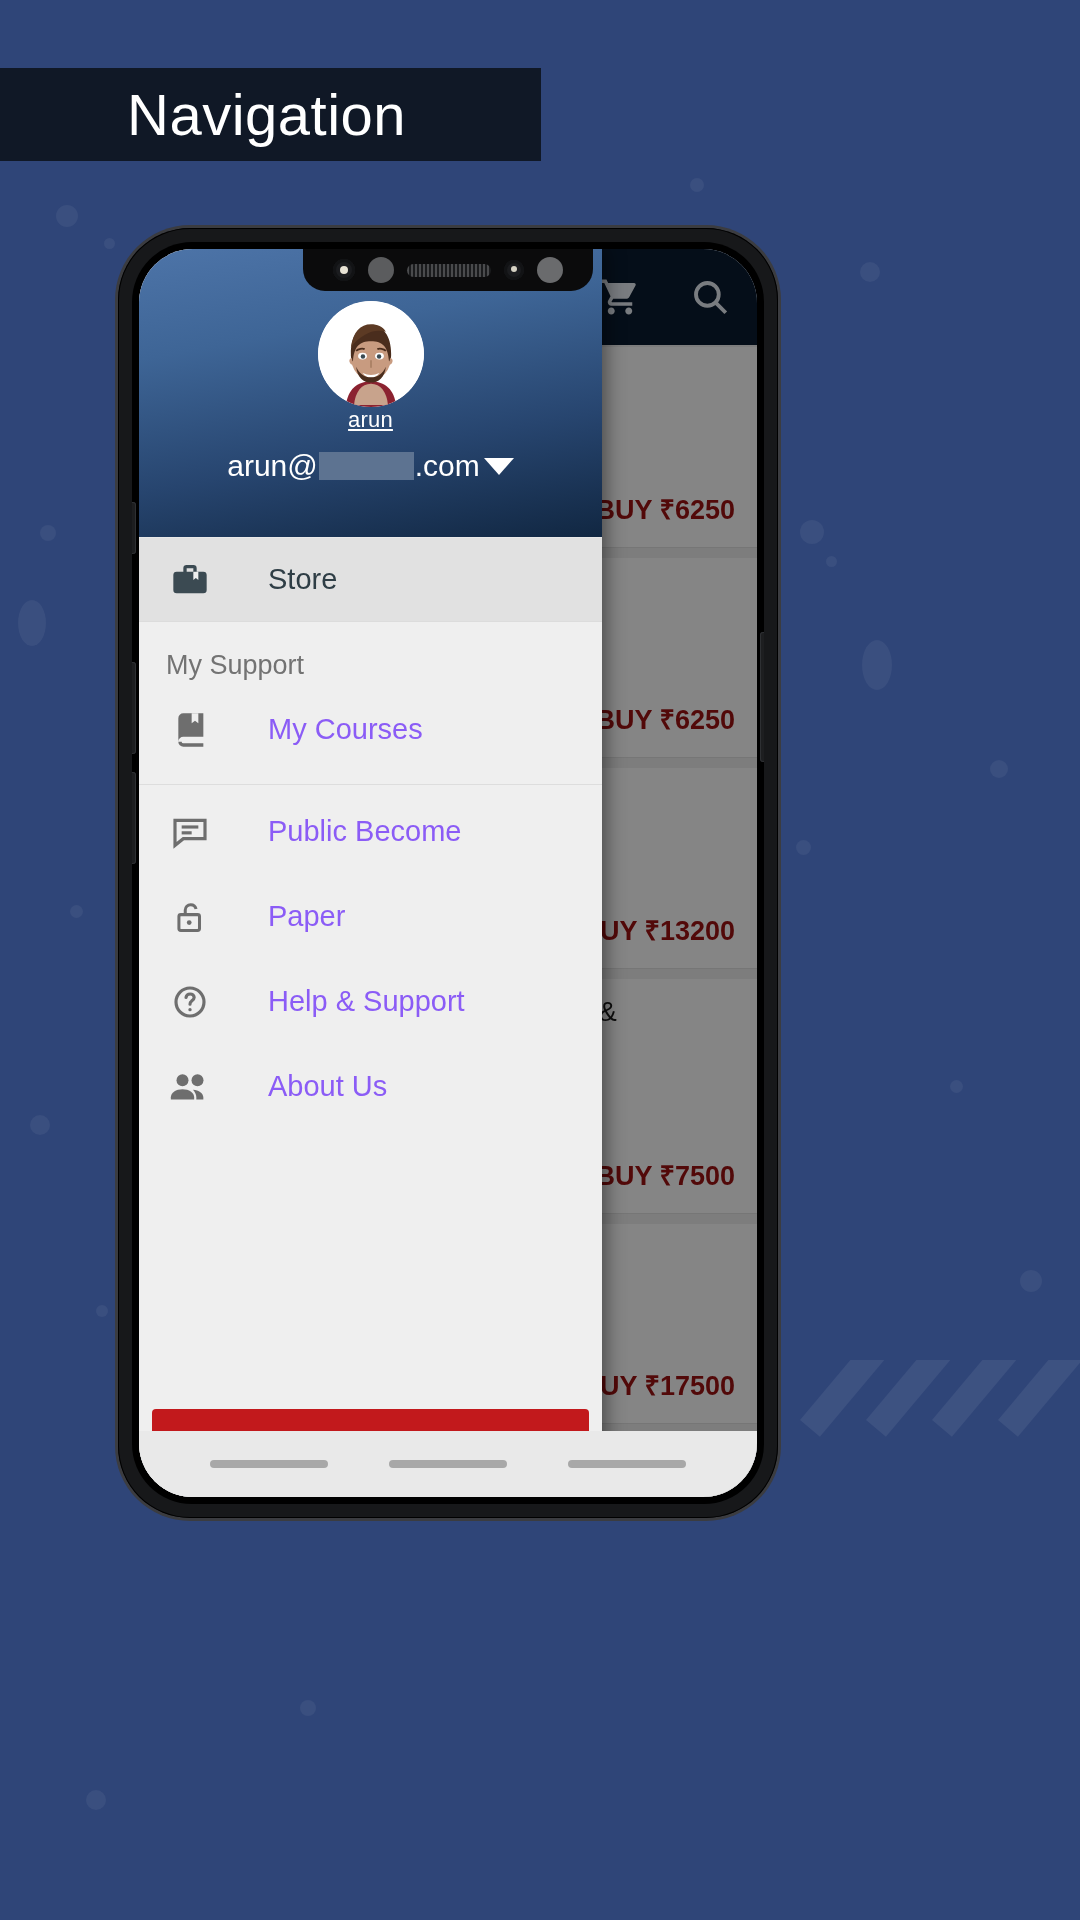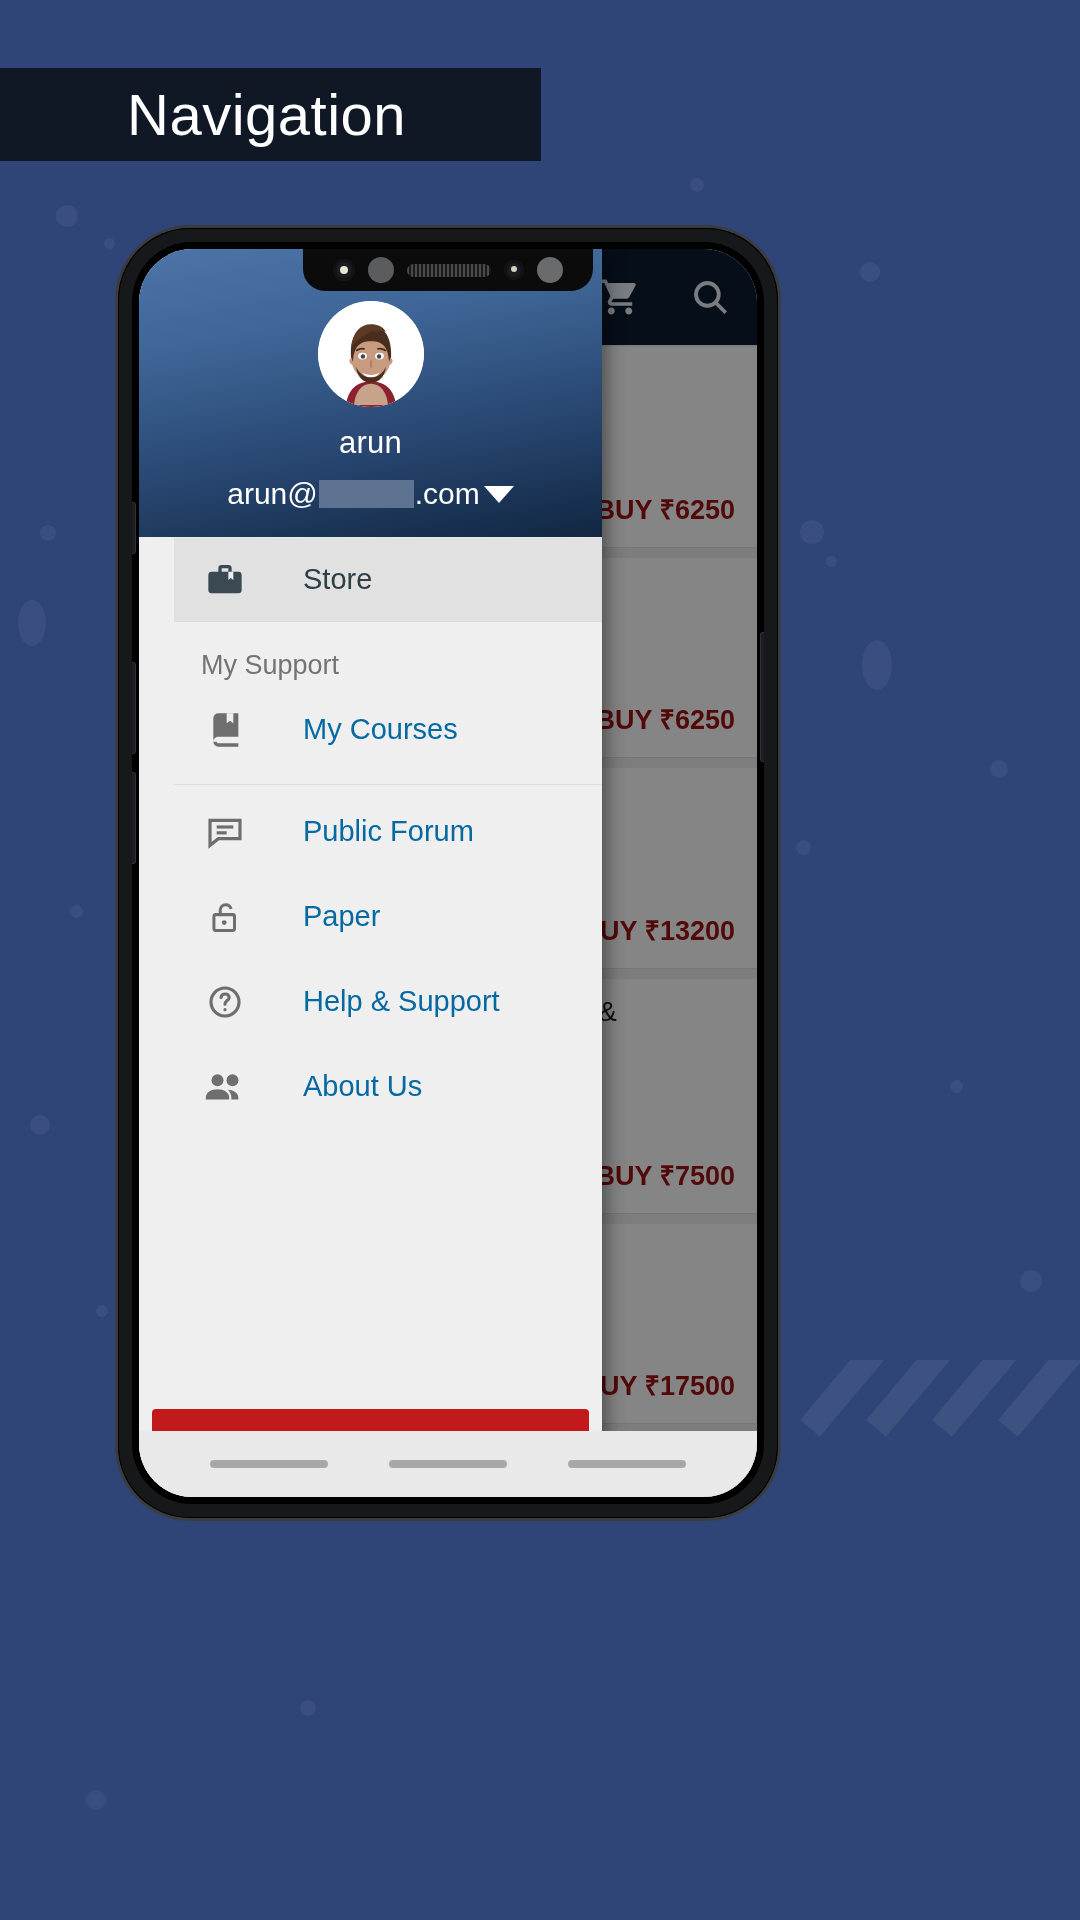--- a/index.html
+++ b/index.html
@@ -128,53 +128,53 @@
     display: flex; flex-direction: column; align-items: center;
     padding-top: 52px; position: relative;
   }
   .avatar {
     width: 106px; height: 106px; border-radius: 50%;
     background: #ffffff; overflow: hidden;
     display: flex; align-items: flex-end; justify-content: center;
   }
   .avatar svg { display: block; }
   .user-name {
-    color: #ffffff; font-size: 31px; margin-top: 18px; letter-spacing: 0.2px;
+    color: #ffffff; font-size: 22px; letter-spacing: 0.2px; text-decoration: underline;
   }
   .user-email-row {
     display: flex; align-items: center; gap: 4px; margin-top: 16px;
   }
   .user-email {
     color: #ffffff; font-size: 30px; display: flex; align-items: center;
   }
   .redaction {
     display: inline-block; width: 95px; height: 28px;
     background: #5d7391; margin: 0 1px; vertical-align: -3px;
   }
   .caret-down {
     width: 0; height: 0;
     border-left: 15px solid transparent; border-right: 15px solid transparent;
     border-top: 17px solid #ffffff;
   }
 
-  .drawer-body { flex: 1 1 auto; background: #efefef; overflow: hidden; padding-left: 35px; }
+  .drawer-body { flex: 1 1 auto; background: #efefef; overflow: hidden; }
 
   .nav-row {
     display: flex; align-items: center;
     height: 85px; padding-left: 27px;
   }
   .nav-row.selected { background: #e1e1e1; border-top: 1px solid #e8e8e8; border-bottom: 1px solid #dcdcdc; }
   .nav-icon {
     width: 48px; height: 48px; flex: 0 0 48px;
     display: flex; align-items: center; justify-content: center;
     color: #6e6e6e;
   }
   .nav-row.selected .nav-icon { color: #3b4a52; }
   .nav-label {
-    font-size: 29px; color: #0369a1; margin-left: 54px; white-space: nowrap;
+    font-size: 29px; color: #8b5cf6; margin-left: 54px; white-space: nowrap;
   }
   .nav-row.selected .nav-label { color: #2f3e46; }
   .section-label {
     font-size: 27px; color: #737373; padding: 28px 0 6px 27px;
   }
   .divider { height: 1px; background: #dddddd; margin: 12px 0 4px 0; }
 
   .drawer-footer { flex: 0 0 auto; padding: 0 13px 22px 13px; }
   .partner-btn {
     width: 100%; height: 66px; border: none; border-radius: 4px;
@@ -362,21 +362,21 @@
           <div class="divider"></div>
 
           <div class="nav-row">
             <span class="nav-icon">
               <svg viewBox="0 0 24 24" fill="none" stroke="currentColor" stroke-width="1.9" width="40" height="40">
                 <path d="M3 5h18v11H8l-5 4V5z"></path>
                 <line x1="7" y1="9" x2="17" y2="9"></line>
                 <line x1="7" y1="12.5" x2="13" y2="12.5"></line>
               </svg>
             </span>
-            <span class="nav-label">Public Forum</span>
+            <span class="nav-label">Public Become</span>
           </div>
 
 
           <div class="nav-row">
             <span class="nav-icon">
               <svg viewBox="0 0 24 24" fill="none" stroke="currentColor" stroke-width="1.9" width="38" height="38">
                 <rect x="5" y="10.5" width="13" height="10" rx="1.2"></rect>
                 <path d="M9 10.5V7.6A3.4 3.4 0 0 1 12.4 4.2c1.7 0 3.1 1.2 3.4 2.8"></path>
                 <circle cx="11.5" cy="15.5" r="1.5" fill="currentColor" stroke="none"></circle>
               </svg>

